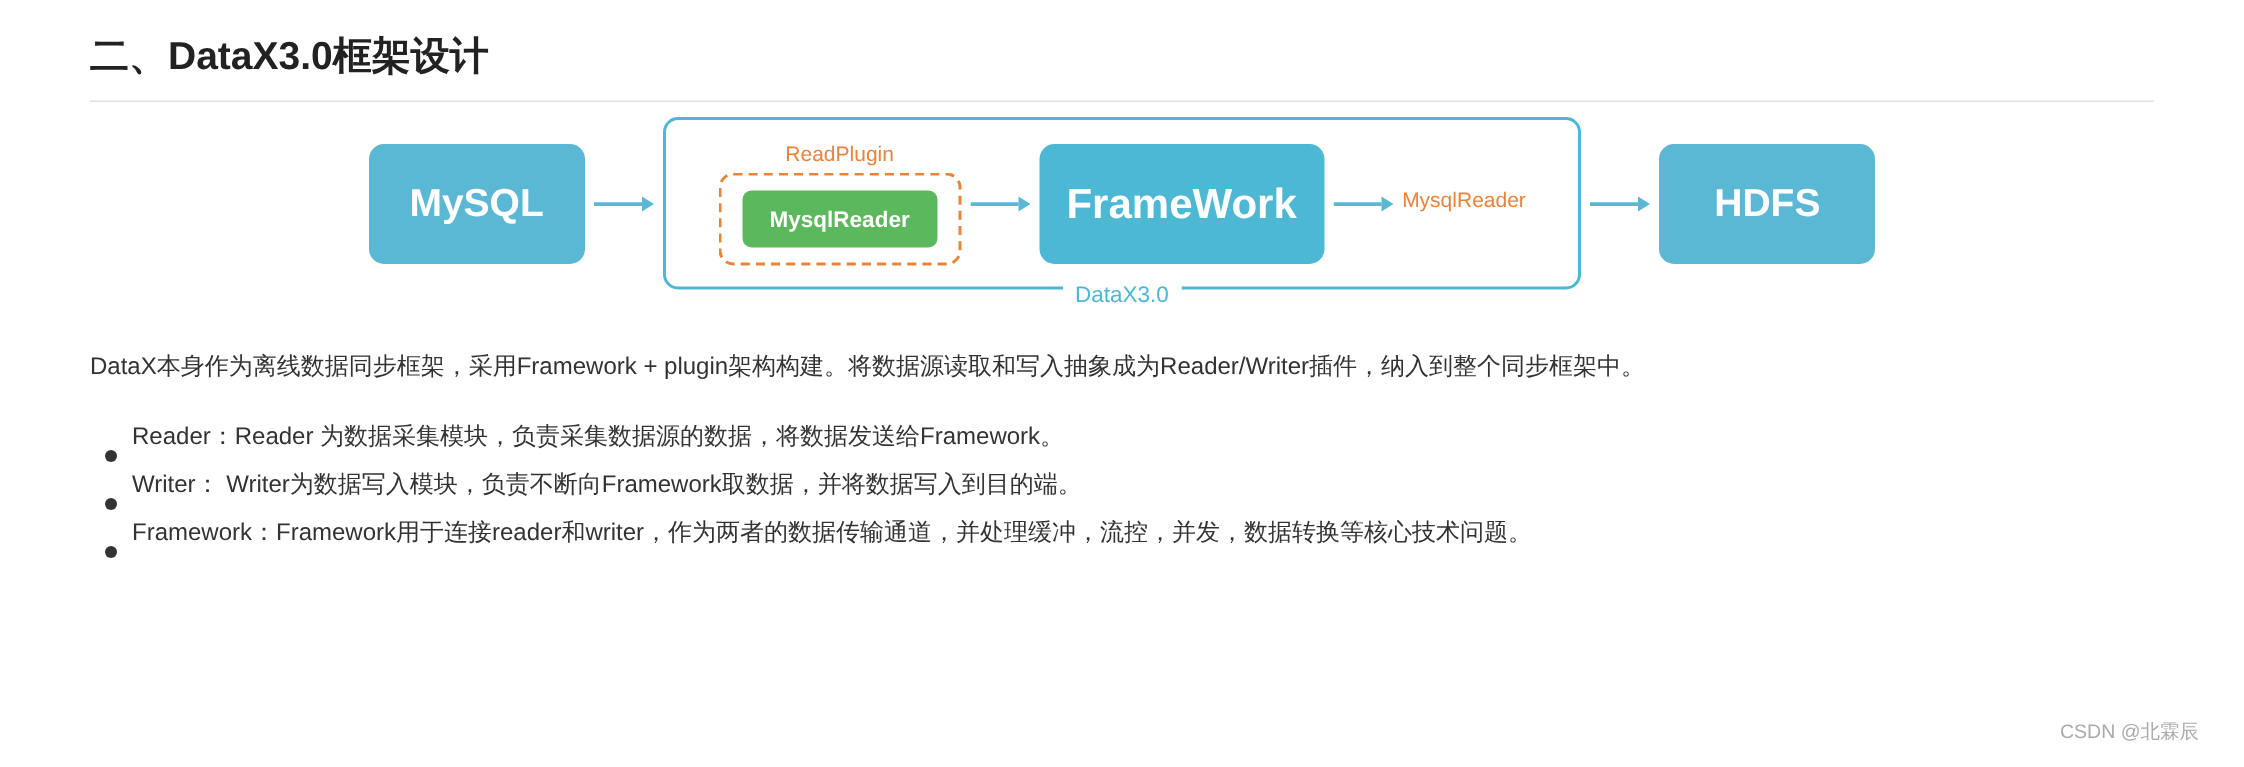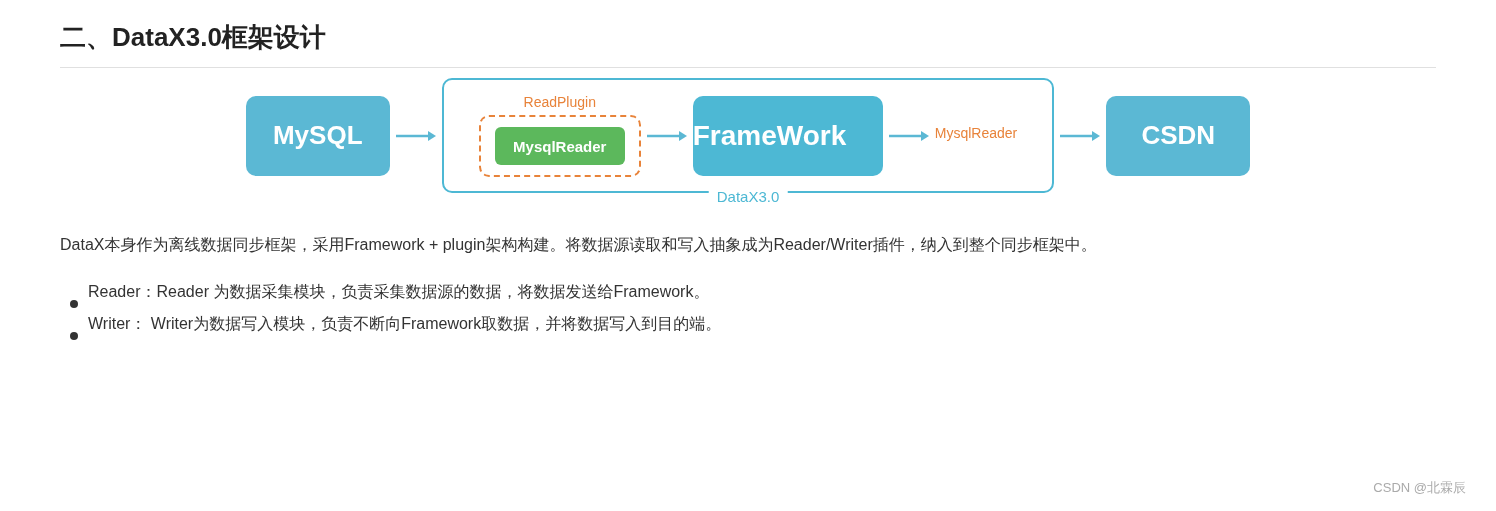--- a/index.html
+++ b/index.html
@@ -48,21 +48,21 @@
     .box-framework {
       background: #4db8d4;
       color: #fff;
       font-size: 28px;
       font-weight: bold;
       border-radius: 10px;
       width: 190px;
       height: 80px;
       display: flex;
       align-items: center;
-      justify-content: flex-start;
+      justify-content: center;
     }
 
     
     .box-green {
       background: #5cb85c;
       color: #fff;
       font-size: 15px;
       font-weight: bold;
       border-radius: 6px;
       width: 130px;
@@ -225,30 +225,34 @@
   </div>
 
   <div class="arrow">
     <svg viewBox="0 0 40 20" fill="none" xmlns="http://www.w3.org/2000/svg">
       <line x1="0" y1="10" x2="32" y2="10" stroke="#5bb8d4" stroke-width="2.5"></line>
       <polygon points="32,5 40,10 32,15" fill="#5bb8d4"></polygon>
     </svg>
   </div>
 
   <div class="box-blue">
-    <span>CSDN</span>
+    <span>HDFS</span>
   </div>
 </div>
 
 <p class="text-content">DataX本身作为离线数据同步框架，采用Framework + plugin架构构建。将数据源读取和写入抽象成为Reader/Writer插件，纳入到整个同步框架中。</p>
 
 <ul class="bullet-list">
   <li>
     <span class="bullet-dot"></span>
     <span>Reader：Reader 为数据采集模块，负责采集数据源的数据，将数据发送给Framework。</span>
   </li>
   <li>
     <span class="bullet-dot"></span>
     <span>Writer： Writer为数据写入模块，负责不断向Framework取数据，并将数据写入到目的端。</span>
   </li>
+  <li>
+    <span class="bullet-dot"></span>
+    <span>Framework：Framework用于连接reader和writer，作为两者的数据传输通道，并处理缓冲，流控，并发，数据转换等核心技术问题。</span>
+  </li>
 </ul>
 
 <div class="watermark">CSDN @北霖辰</div>
 
 </body></html>

